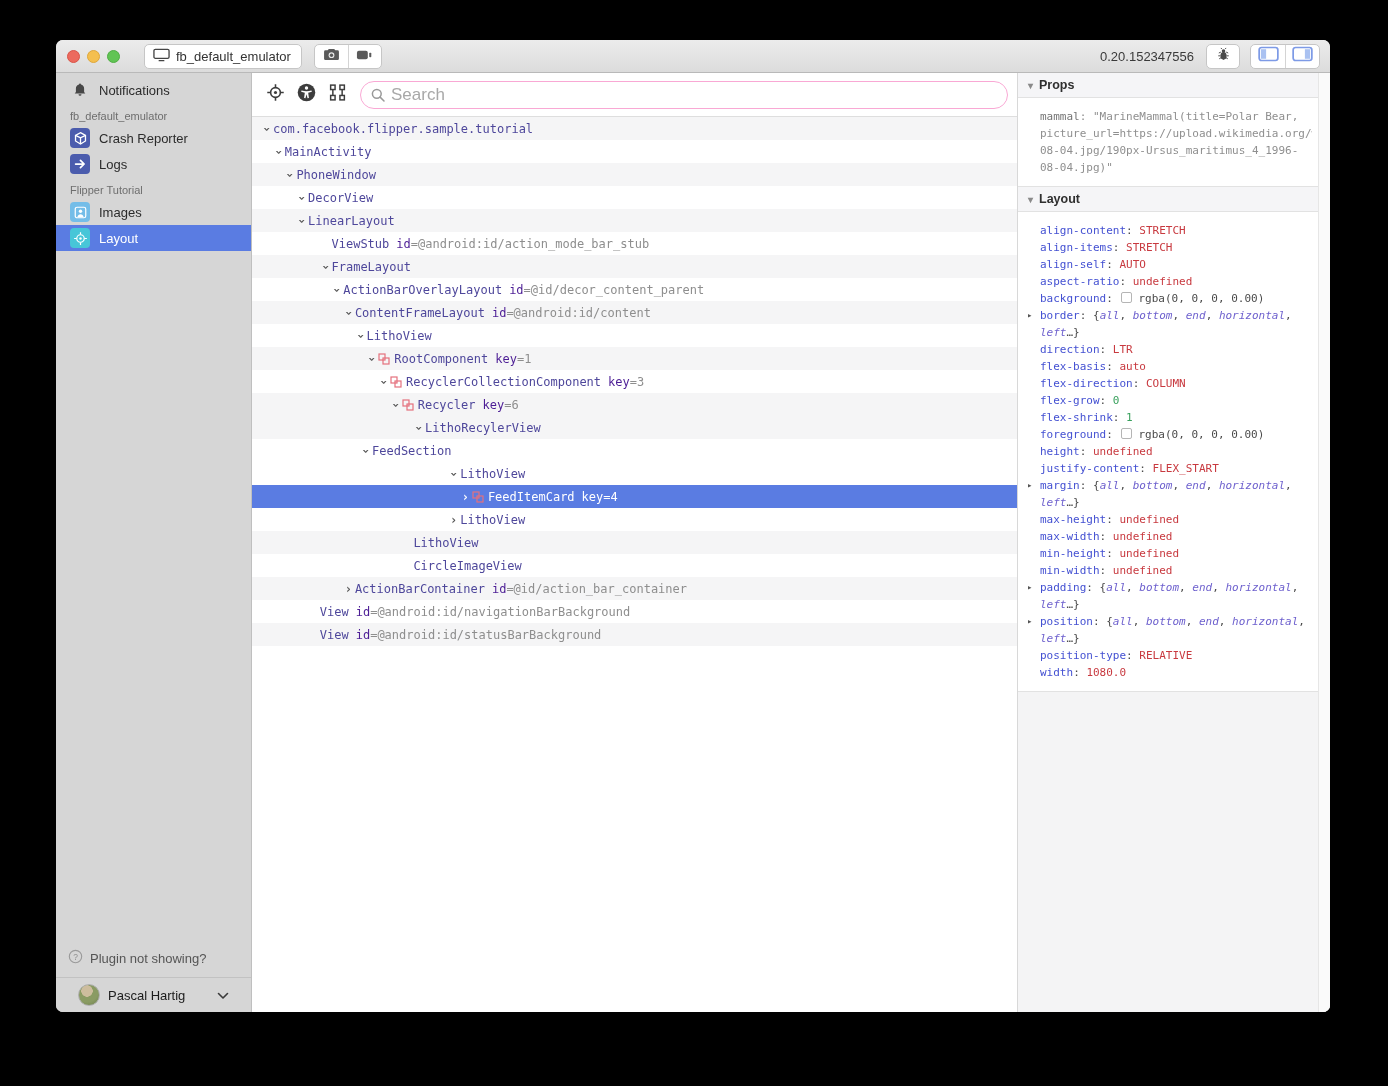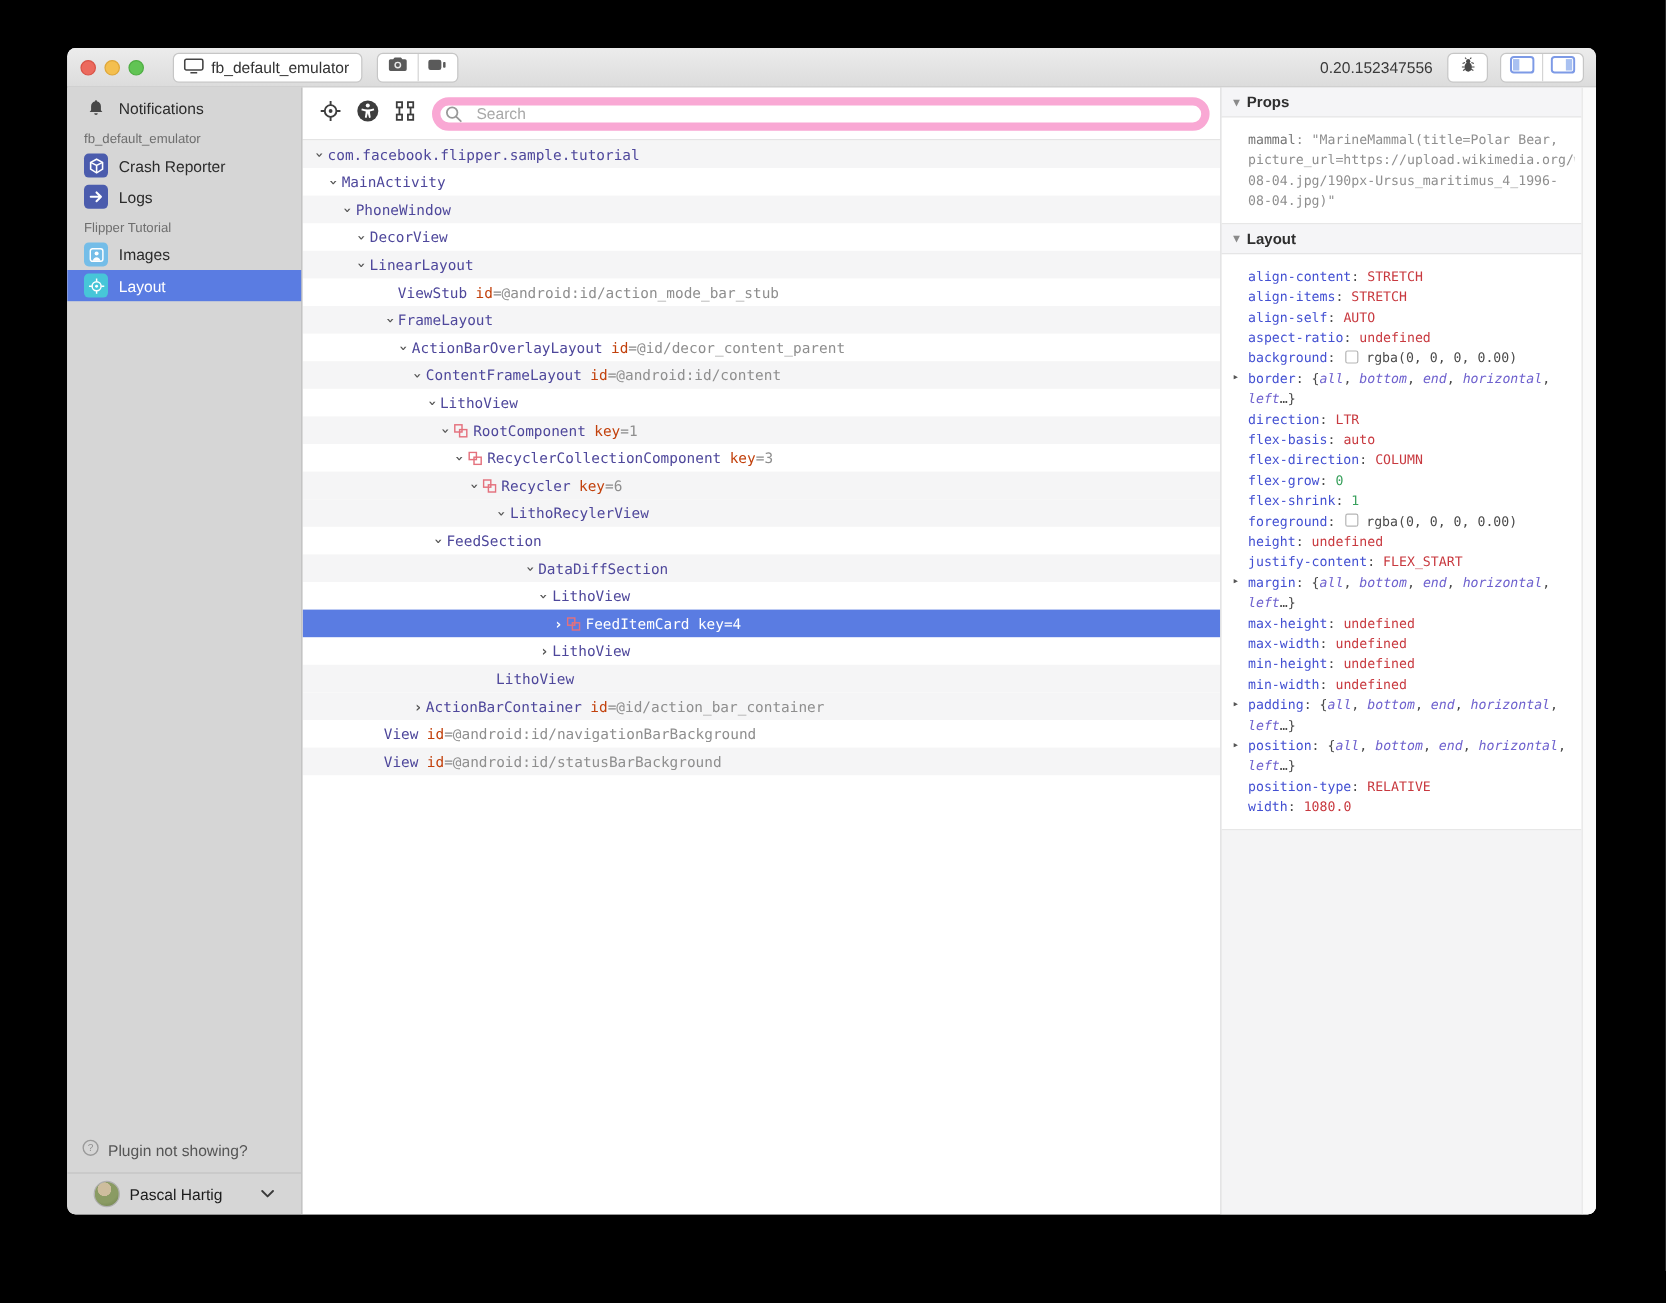--- a/index.html
+++ b/index.html
@@ -44,36 +44,36 @@
   #user-row { border-top:1px solid #c2c2c2; height:35px; display:flex; align-items:center; padding:0 22px; gap:8px; }
   #avatar { width:22px; height:22px; border-radius:50%; flex:none;
             background:radial-gradient(circle at 40% 30%, #cdbd9d 0 30%, #8a9b63 32% 60%, #6c7f4d 100%); border:0.5px solid #b0b0b0;}
   #user-name { font-size:13px; color:#1c1c1c; flex:1; }
 
   
   #tree-panel { flex:1; background:#fff; display:flex; flex-direction:column; min-width:0; }
   #tree-toolbar { height:44px; display:flex; align-items:center; border-bottom:1px solid #dedede; padding:0 9px 0 12px; gap:9px; flex:none; }
   .tool-ic { width:22px; height:22px; display:flex; align-items:center; justify-content:center; }
   #search-wrap { flex:1; position:relative; margin-left:3px; }
-  #search-input { width:100%; height:28px; border:7px solid #f9a8d4; border-radius:14px; padding:0 12px 0 30px;
-                  font-size:13px; color:#333; outline:none; background:#fff; }
+  #search-input { width:100%; height:28px; border:1px solid #f9a8d4; border-radius:14px; padding:0 12px 0 30px;
+                  font-size:17px; color:#333; outline:none; background:#fff; }
   #search-input::placeholder { color:#a8a8a8; }
   #search-icon { position:absolute; left:10px; top:6px; }
 
   #tree-rows { flex:1; overflow:hidden; font-family:"DejaVu Sans Mono",monospace; font-size:12px; }
   .trow { height:23px; display:flex; align-items:center; white-space:pre; }
   .trow.alt { background:#f5f5f6; }
   .trow.sel { background:#5a7ce2; }
   .arrow { display:inline-block; width:13px; color:#555; font-weight:bold; font-size:12px; text-align:center; flex:none; }
   .arrow.down { transform:rotate(90deg); }
   .arrow.hid { visibility:hidden; }
   .sel .arrow { color:#fff; }
   .litho-ic { width:16px; display:inline-flex; align-items:center; flex:none; }
   .tname { color:#4e479b; }
-  .tattr { color:#c2410c; margin-left:7px; }
+  .tattr { color:#4c1d95; margin-left:7px; }
   .trest { color:#8e8e8e; }
   .sel .tname, .sel .tattr, .sel .trest { color:#fff; }
 
   
   #inspector { width:313px; flex:none; border-left:1px solid #d8d8d8; background:#f4f4f5; display:flex; }
   #insp-content { width:300px; display:flex; flex-direction:column; }
   #insp-gutter { width:12px; background:#fafafa; border-left:1px solid #e6e6e6; }
   .section-header { height:25px; background:#f5f5f7; border-bottom:1px solid #e2e2e2; display:flex; align-items:center;
                     padding-left:10px; gap:6px; font-size:12.5px; font-weight:bold; color:#2f2f2f; flex:none; }
   .section-header .tri { color:#8a8a8a; font-size:10px; }
@@ -296,28 +296,28 @@
           <div class="trow" style="padding-left: 125px;"><span class="arrow down">›</span><span class="litho-ic"><svg width="12" height="12" viewBox="0 0 12 12">
                 <rect x="1" y="1" width="6" height="6" fill="none" stroke="#e4717d" stroke-width="1.2"></rect>
                 <rect x="5" y="5" width="6" height="6" fill="none" stroke="#e4717d" stroke-width="1.2"></rect>
               </svg></span><span class="tname">RecyclerCollectionComponent</span><span class="tattr">key</span><span class="trest">=3</span></div>
           <div class="trow alt" style="padding-left: 136.7px;"><span class="arrow down">›</span><span class="litho-ic"><svg width="12" height="12" viewBox="0 0 12 12">
                 <rect x="1" y="1" width="6" height="6" fill="none" stroke="#e4717d" stroke-width="1.2"></rect>
                 <rect x="5" y="5" width="6" height="6" fill="none" stroke="#e4717d" stroke-width="1.2"></rect>
               </svg></span><span class="tname">Recycler</span><span class="tattr">key</span><span class="trest">=6</span></div>
           <div class="trow alt" style="padding-left: 160.1px;"><span class="arrow down">›</span><span class="tname">LithoRecylerView</span></div>
           <div class="trow" style="padding-left: 107px;"><span class="arrow down">›</span><span class="tname">FeedSection</span></div>
-          <div class="trow alt" style="padding-left: 183.5px;"><span class="arrow down">›</span><span class="tname">DataDiffSection</span></div>
           <div class="trow" style="padding-left: 195.2px;"><span class="arrow down">›</span><span class="tname">LithoView</span></div>
           <div class="trow alt sel" style="padding-left: 206.9px;"><span class="arrow">›</span><span class="litho-ic"><svg width="12" height="12" viewBox="0 0 12 12">
                 <rect x="1" y="1" width="6" height="6" fill="none" stroke="#e4717d" stroke-width="1.2"></rect>
                 <rect x="5" y="5" width="6" height="6" fill="none" stroke="#e4717d" stroke-width="1.2"></rect>
               </svg></span><span class="tname">FeedItemCard</span><span class="tattr">key</span><span class="trest">=4</span></div>
           <div class="trow" style="padding-left: 195.2px;"><span class="arrow">›</span><span class="tname">LithoView</span></div>
           <div class="trow alt" style="padding-left: 148.4px;"><span class="arrow hid">›</span><span class="tname">LithoView</span></div>
+          <div class="trow" style="padding-left: 148.4px;"><span class="arrow hid">›</span><span class="tname">CircleImageView</span></div>
           <div class="trow alt" style="padding-left: 89.9px;"><span class="arrow">›</span><span class="tname">ActionBarContainer</span><span class="tattr">id</span><span class="trest">=@id/action_bar_container</span></div>
           <div class="trow" style="padding-left: 54.8px;"><span class="arrow hid">›</span><span class="tname">View</span><span class="tattr">id</span><span class="trest">=@android:id/navigationBarBackground</span></div>
           <div class="trow alt" style="padding-left: 54.8px;"><span class="arrow hid">›</span><span class="tname">View</span><span class="tattr">id</span><span class="trest">=@android:id/statusBarBackground</span></div>
         </div>
     </div>
 
     <div id="inspector">
       <div id="insp-content">
         <div class="section-header">
           <span class="tri">▾</span>

